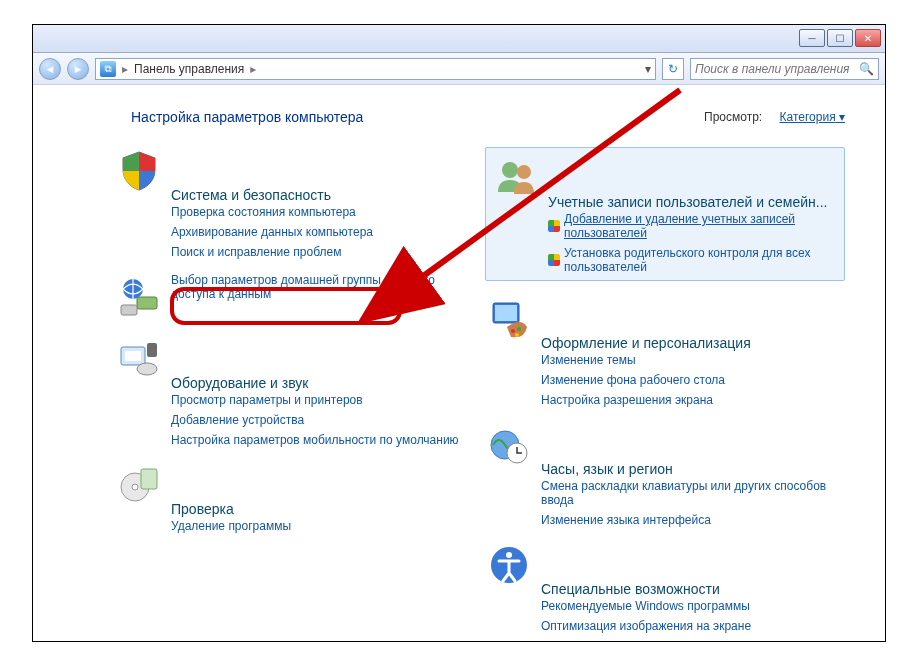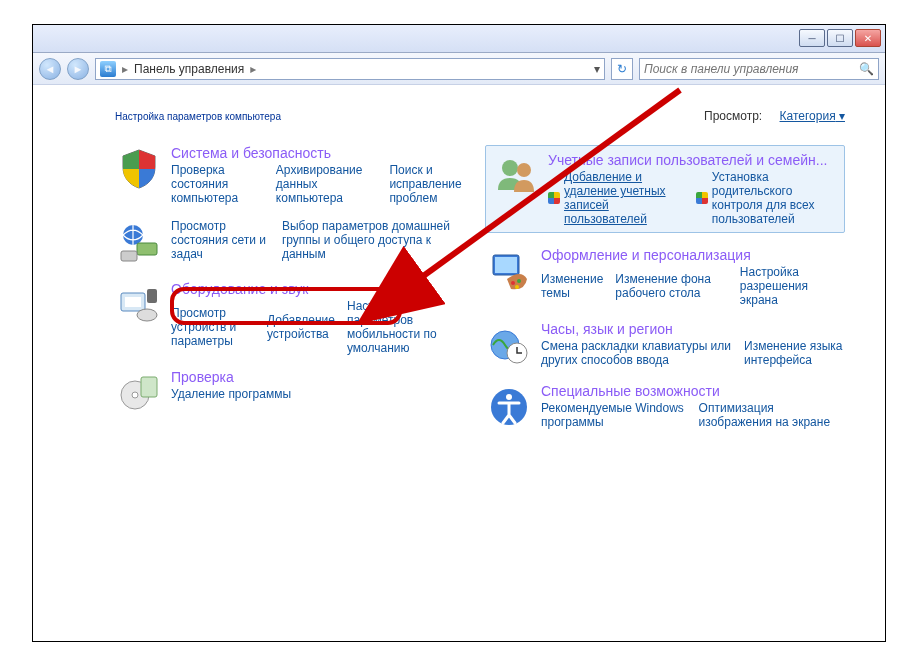--- a/index.html
+++ b/index.html
@@ -10,36 +10,36 @@
   .win-btn { width:26px; height:18px; border:1px solid #5a6b8c; background:linear-gradient(#f6f9fe,#cfdcf1); border-radius:2px; display:flex; align-items:center; justify-content:center; font-size:10px; color:#3a4a6b; cursor:pointer; }
   .win-btn.close { background:linear-gradient(#f5a5a2,#d9534f); border-color:#a43; color:#fff; }
   .toolbar { height:32px; background:linear-gradient(#f4f7fd,#e3eaf7); border-bottom:1px solid #c7d1e6; display:flex; align-items:center; padding:0 6px; gap:6px; }
   .navbtn { width:22px; height:22px; border-radius:50%; background: radial-gradient(circle at 35% 30%, #bfe1ff, #4f8cd6); border:1px solid #3b6ea6; display:flex; align-items:center; justify-content:center; color:#fff; font-size:11px; }
   .navbtn.disabled { opacity:.6; }
   .addr { flex:1; height:22px; background:#fff; border:1px solid #8fa4c7; display:flex; align-items:center; padding:0 4px; gap:6px; font-size:12px; color:#333; position:relative; }
   .addr .icon-cp { width:16px; height:16px; background:linear-gradient(#8fd0ff,#2b7cd0); border-radius:2px; display:flex; align-items:center; justify-content:center; color:#fff; font-size:10px; }
   .addr .crumb-sep { color:#777; }
   .addr .drop { margin-left:auto; color:#555; }
   .refresh { width:22px; height:22px; border:1px solid #8fa4c7; background:#fff; display:flex; align-items:center; justify-content:center; color:#2b7cd0; }
-  .search { width:240px; height:22px; border:1px solid #8fa4c7; background:#fff; display:flex; align-items:center; padding:0 4px; position:relative; }
+  .search { width:189px; height:22px; border:1px solid #8fa4c7; background:#fff; display:flex; align-items:center; padding:0 4px; position:relative; }
   .search input { border:none; outline:none; width:100%; font-size:12px; font-style:italic; color:#888; }
   .search .mag { color:#2b7cd0; position:absolute; right:4px; top:3px; }
   .content { position:absolute; left:0; right:0; top:60px; bottom:0; background:#fff; overflow:hidden; padding:24px 40px 10px 82px; }
   .page-head { display:flex; justify-content:space-between; align-items:center; margin-bottom:22px; }
-  .page-title { color:#003399; font-size:10px; }
+  .page-title { color:#003399; font-size:14px;margin-left:16px; }
   .view-setting { font-size:12px; color:#333; }
   .view-setting .vlabel { color:#333; margin-right:14px; }
   .view-setting .vval { color:#1457a0; cursor:pointer;text-decoration:underline; }
   .cols { display:flex; gap:0; }
   .col { flex:1; }
   .col.right { flex:1; margin-left:10px; }
   .cat { display:flex; margin-bottom:14px; }
   .cat .caticon { width:48px; height:48px; flex-shrink:0; margin-right:8px; border-radius:4px; display:flex; align-items:center; justify-content:center; font-size:24px; }
-  .cat h3 { color:#8b5cf6; font-size:14px; font-weight:normal; margin-bottom:2px; cursor:pointer; }
-  .cat .links { display:flex; flex-direction:row; gap:12px; }
+  .cat h3 { color:#0c4a6e; font-size:14px; font-weight:normal; margin-bottom:2px; cursor:pointer;margin-top:40px; }
+  .cat .links { display:flex; flex-direction:column; gap:6px; }
   .cat .links a { color:#1457a0; font-size:12px; text-decoration:none; cursor:pointer; display:flex; align-items:center; gap:4px; }
   .shield { width:12px; height:12px; display:inline-block; background:conic-gradient(#f0c400 0 25%, #d33 25% 50%, #3a7ad6 50% 75%, #3aa63d 75% 100%); border-radius:2px; flex-shrink:0; }
   .highlight-box { border:1px solid #9dc3e6; background:#eaf3fc; padding:6px; border-radius:2px; }
   .red-callout { position:absolute; border:4px solid #cc0000; border-radius:14px; pointer-events:none; }
   .arrow-svg { position:absolute; pointer-events:none; }
 </style>
 </head>
 <body>
 
 <div class="outer">
@@ -104,39 +104,38 @@
           <div class="caticon">
             <svg width="44" height="44" viewBox="0 0 44 44">
                 <circle cx="16" cy="14" r="10" fill="#3a7ad6"></circle>
                 <path d="M6 14 Q16 4 26 14 M6 14 Q16 24 26 14 M16 4 V24" stroke="#fff" stroke-width="1.2" fill="none"></path>
                 <rect x="20" y="22" width="20" height="12" rx="2" fill="#8fbf6f" stroke="#4a8a3f"></rect>
                 <rect x="4" y="30" width="16" height="10" rx="2" fill="#ccc" stroke="#888"></rect>
               </svg>
           </div>
           <div>
             <div class="links">
-              <a>Просмотр состояния сети и задач</a>
               <a>Выбор параметров домашней группы и общего доступа к данным</a>
             </div>
           </div>
         </div>
 
         <div class="cat">
           <div class="caticon">
             <svg width="44" height="44" viewBox="0 0 44 44">
                 <rect x="4" y="10" width="24" height="18" rx="2" fill="#d8e8f5" stroke="#5a8abf"></rect>
                 <rect x="8" y="14" width="16" height="10" fill="#fff"></rect>
                 <ellipse cx="30" cy="32" rx="10" ry="6" fill="#ddd" stroke="#888"></ellipse>
                 <rect x="30" y="6" width="10" height="14" rx="2" fill="#6c6c6c"></rect>
               </svg>
           </div>
           <div>
             <h3>Оборудование и звук</h3>
             <div class="links">
-              <a>Просмотр устройств и параметры</a>
+              <a>Просмотр параметры и принтеров</a>
               <a>Добавление устройства</a>
               <a>Настройка параметров мобильности по умолчанию</a>
             </div>
           </div>
         </div>
 
         <div class="cat">
           <div class="caticon">
             <svg width="44" height="44" viewBox="0 0 44 44">
                 <circle cx="18" cy="24" r="14" fill="#e8e8e8" stroke="#999"></circle>

